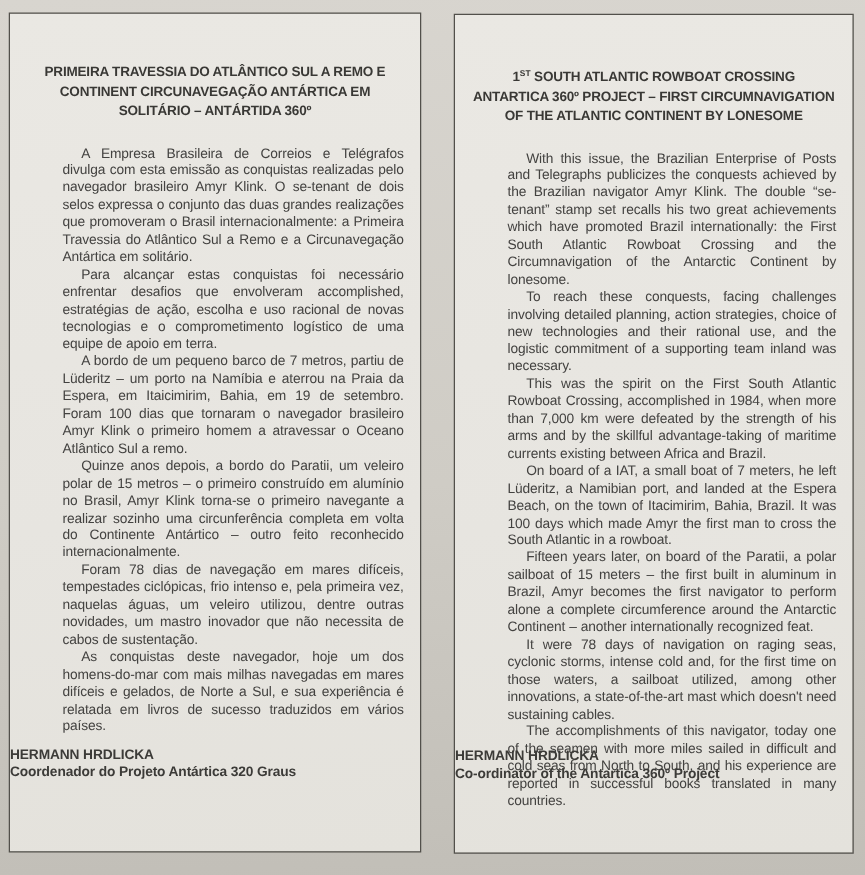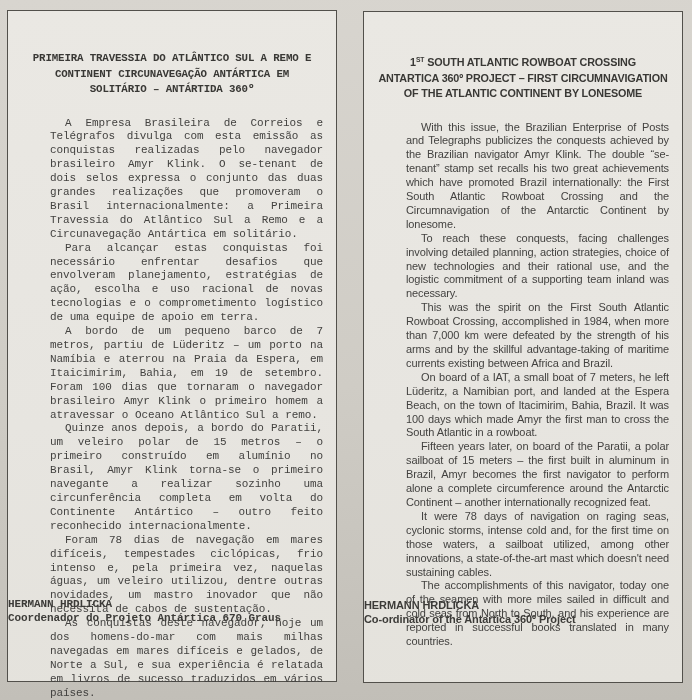--- a/index.html
+++ b/index.html
@@ -11,21 +11,21 @@
     overflow: hidden;
   }
   .panel {
     position: absolute;
     box-sizing: border-box;
     border: 1px solid #52504b;
     background: linear-gradient(176deg, #eae8e3 0%, #e7e5e0 60%, #e4e2dc 100%);
     padding: 0 13px;
     color: #434240;
   }
-  .panel-left  { left: 7px;  top: 10px; width: 330px; height: 672px; font-family: Liberation Mono, monospace; }
+  .panel-left  { left: 7px;  top: 10px; width: 330px; height: 672px; }
   .panel-right { left: 363px; top: 11px; width: 320px; height: 672px; }
   .title {
     margin: 40px 0 0 0;
     text-align: center;
     font-size: 10.8px;
     font-weight: bold;
     line-height: 15.5px;
     letter-spacing: -0.15px;
     color: #393835;
   }
@@ -57,29 +57,29 @@
 <div class="page">
 
   <section class="panel panel-left">
     <h1 class="title">
       <span class="tline">PRIMEIRA TRAVESSIA DO ATLÂNTICO SUL A REMO E</span>
       <span class="tline">CONTINENT CIRCUNAVEGAÇÃO ANTÁRTICA EM</span>
       <span class="tline">SOLITÁRIO – ANTÁRTIDA 360º</span>
     </h1>
     <div class="body-text">
       <p>A Empresa Brasileira de Correios e Telégrafos divulga com esta emissão as conquistas realizadas pelo navegador brasileiro Amyr Klink. O se-tenant de dois selos expressa o conjunto das duas grandes realizações que promoveram o Brasil internacionalmente: a Primeira Travessia do Atlântico Sul a Remo e a Circunavegação Antártica em solitário.</p>
-      <p>Para alcançar estas conquistas foi necessário enfrentar desafios que envolveram planejamento, estratégias de ação, escolha e uso racional de novas tecnologias e o comprometimento logístico de uma equipe de apoio em terra.</p>
+      <p>Para alcançar estas conquistas foi necessário enfrentar desafios que envolveram accomplished, estratégias de ação, escolha e uso racional de novas tecnologias e o comprometimento logístico de uma equipe de apoio em terra.</p>
       <p>A bordo de um pequeno barco de 7 metros, partiu de Lüderitz – um porto na Namíbia e aterrou na Praia da Espera, em Itaicimirim, Bahia, em 19 de setembro. Foram 100 dias que tornaram o navegador brasileiro Amyr Klink o primeiro homem a atravessar o Oceano Atlântico Sul a remo.</p>
       <p>Quinze anos depois, a bordo do Paratii, um veleiro polar de 15 metros – o primeiro construído em alumínio no Brasil, Amyr Klink torna-se o primeiro navegante a realizar sozinho uma circunferência completa em volta do Continente Antártico – outro feito reconhecido internacionalmente.</p>
       <p>Foram 78 dias de navegação em mares difíceis, tempestades ciclópicas, frio intenso e, pela primeira vez, naquelas águas, um veleiro utilizou, dentre outras novidades, um mastro inovador que não necessita de cabos de sustentação.</p>
       <p>As conquistas deste navegador, hoje um dos homens-do-mar com mais milhas navegadas em mares difíceis e gelados, de Norte a Sul, e sua experiência é relatada em livros de sucesso traduzidos em vários países.</p>
     </div>
     <div class="signature">
       <div class="sig-name">HERMANN HRDLICKA</div>
-      <div class="sig-role">Coordenador do Projeto Antártica 670 Graus</div>
+      <div class="sig-role">Coordenador do Projeto Antártica 320 Graus</div>
     </div>
   </section>
 
   <section class="panel panel-right">
     <h1 class="title">
       <span class="tline"><span>1</span><sup>ST</sup><span> SOUTH ATLANTIC ROWBOAT CROSSING</span></span>
       <span class="tline">ANTARTICA 360º PROJECT – FIRST CIRCUMNAVIGATION</span>
       <span class="tline">OF THE ATLANTIC CONTINENT BY LONESOME</span>
     </h1>
     <div class="body-text">

